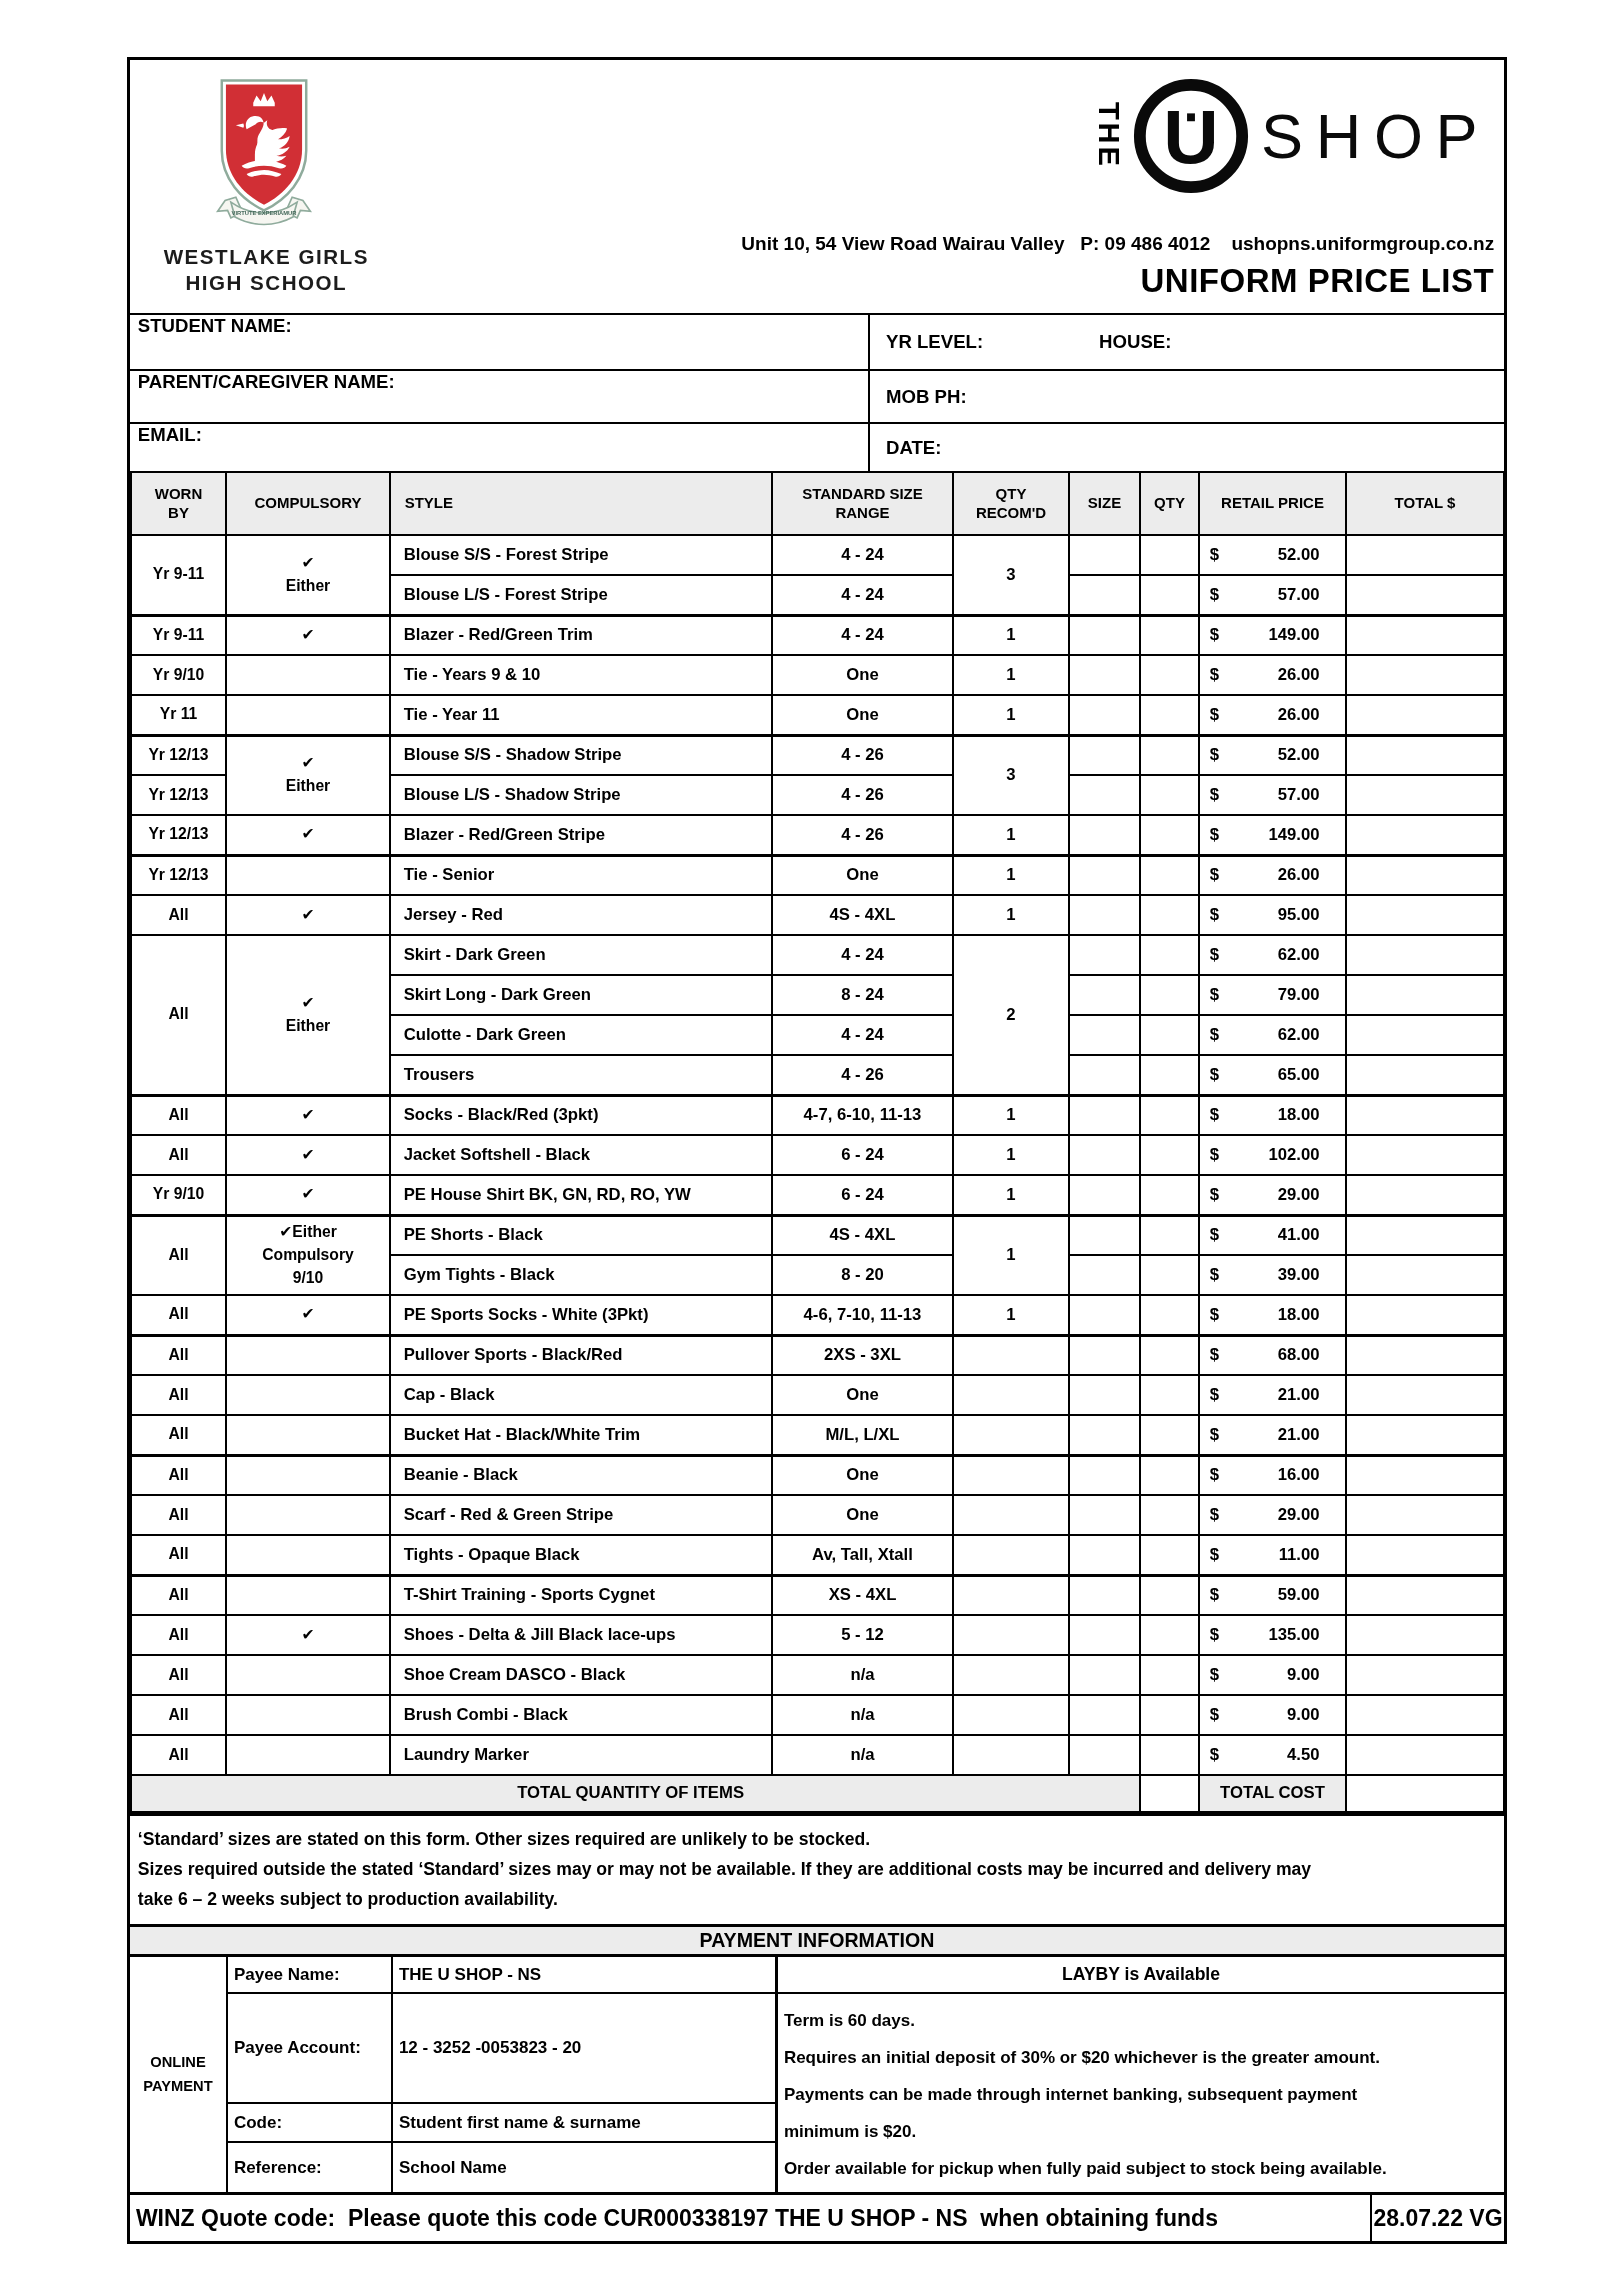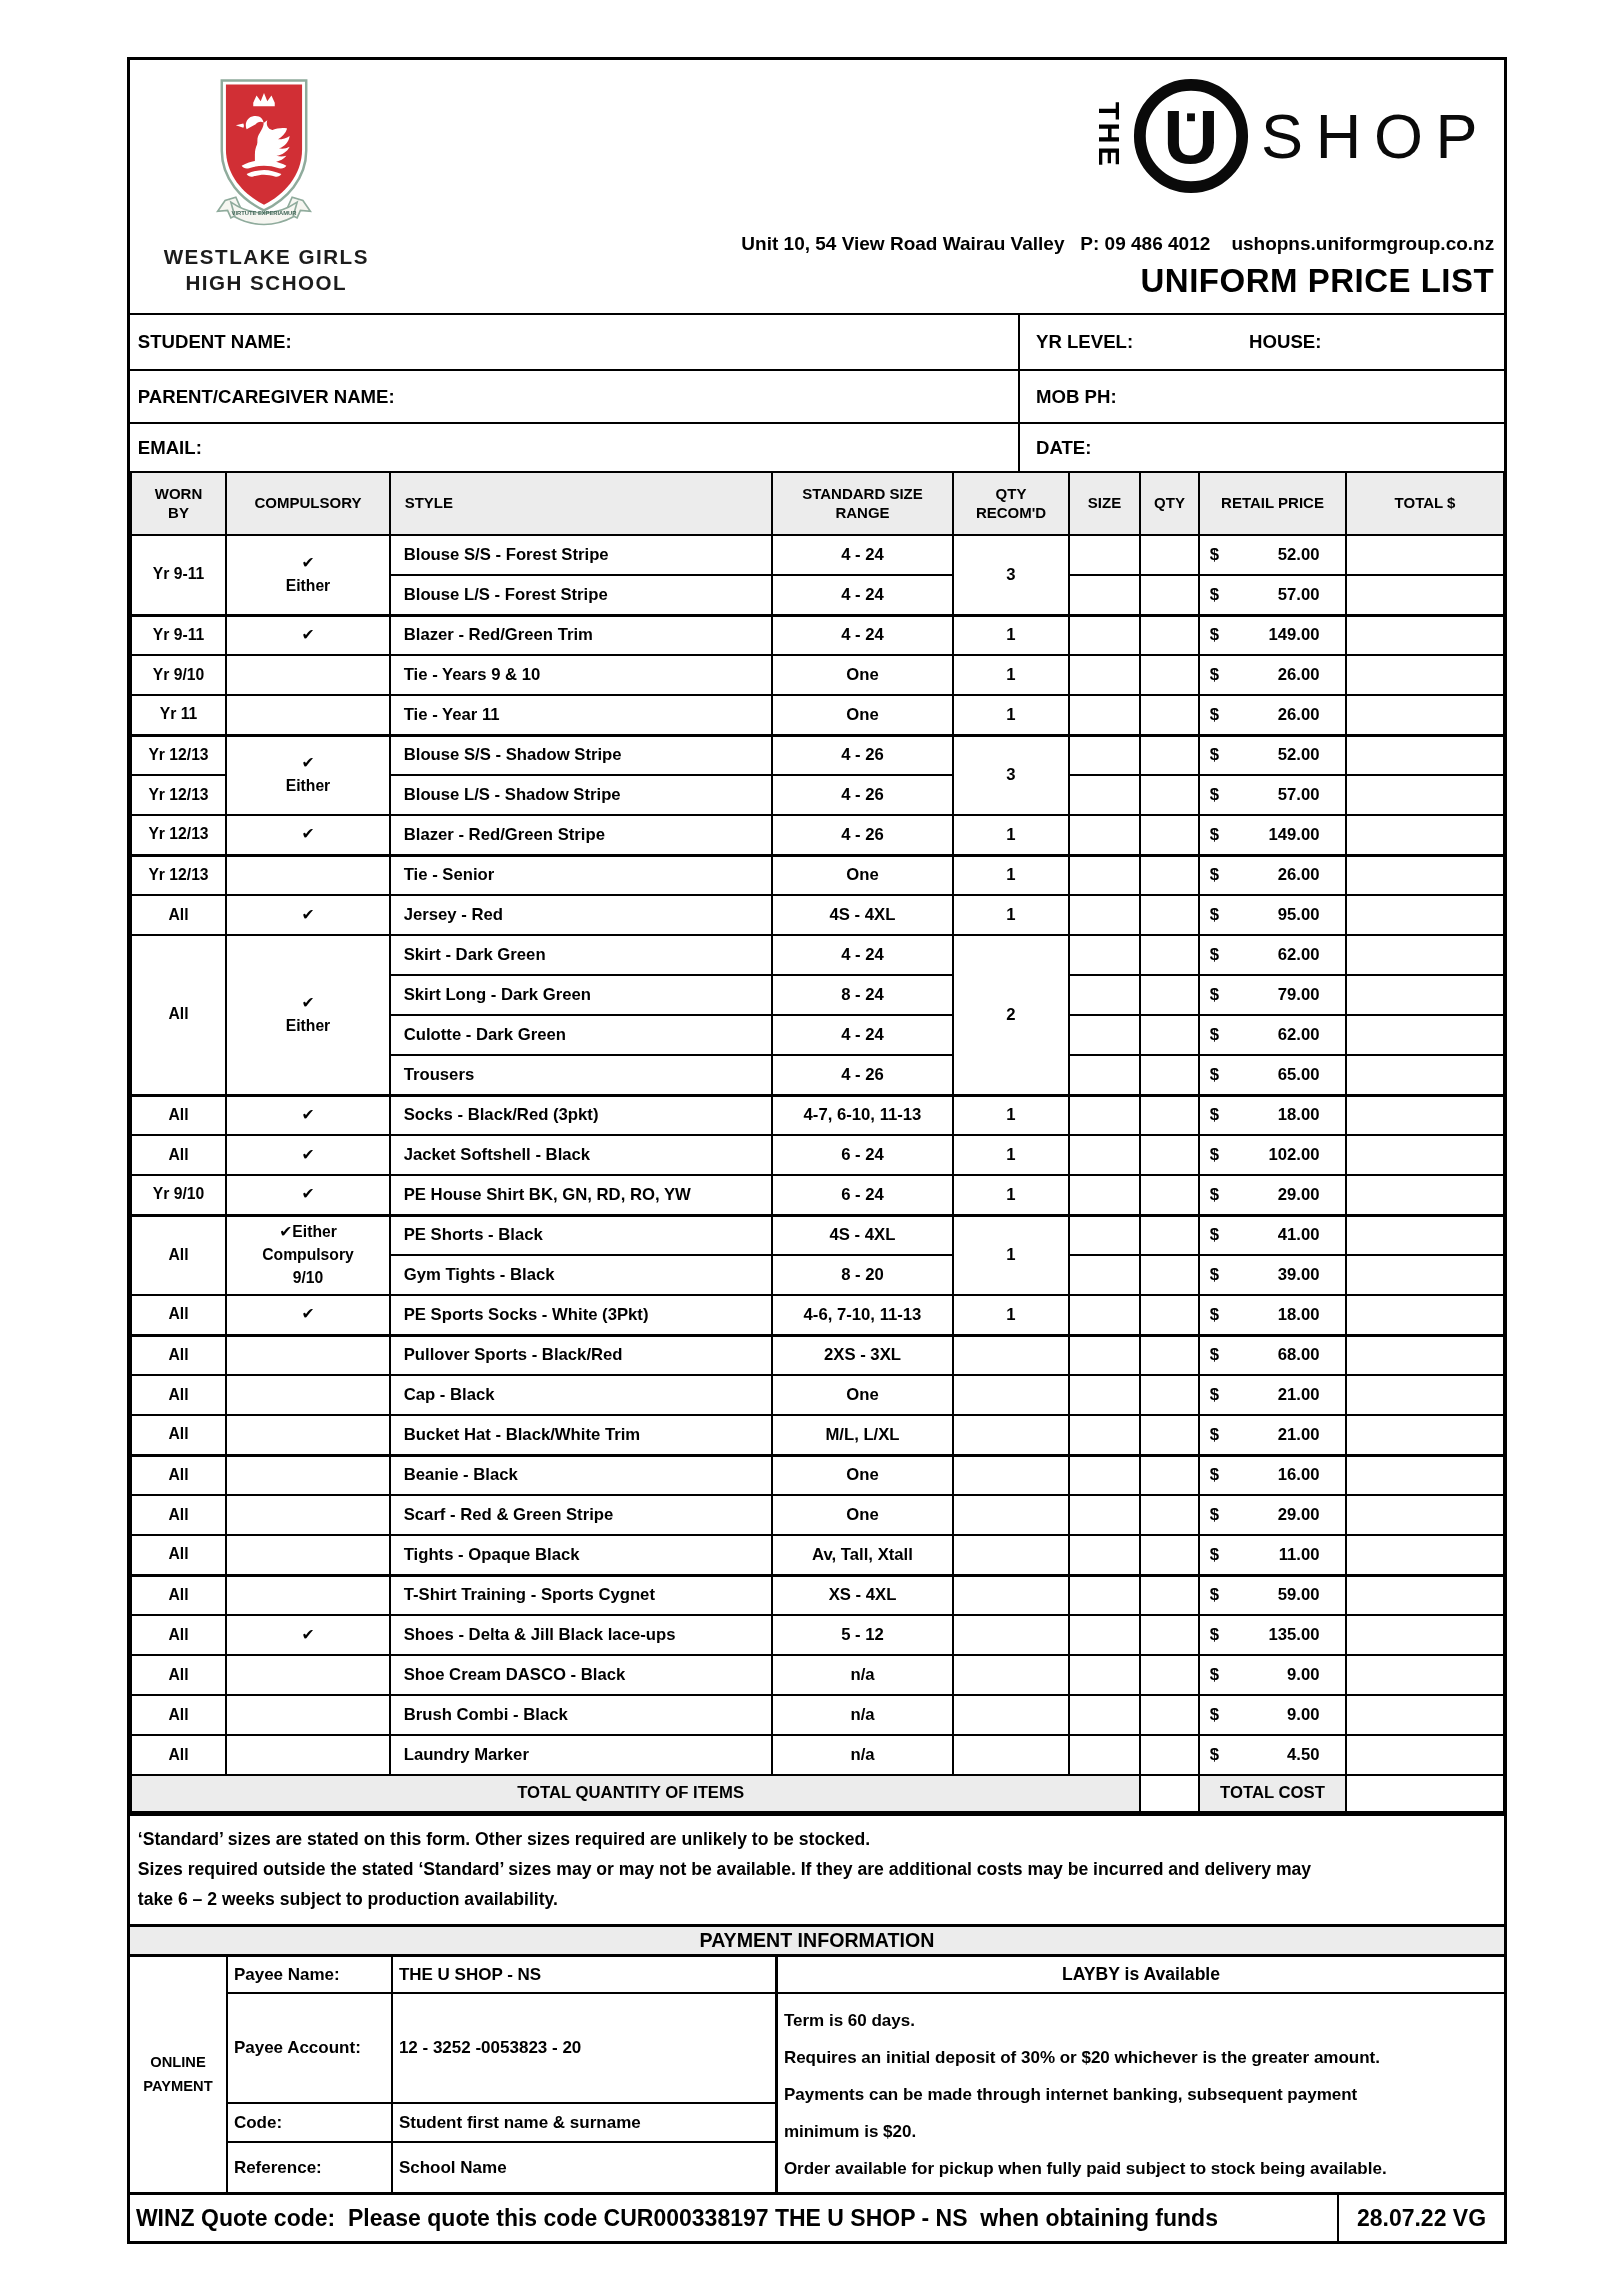--- a/index.html
+++ b/index.html
@@ -16,21 +16,21 @@
   .shoplogo { position:absolute; right:13.7px; top:15.7px; display:flex; align-items:center; }
   .the-vert { writing-mode:vertical-rl; font-size:29px; font-weight:800;
     letter-spacing:2.9px; margin-right:5.9px; height:116px; text-align:center; }
   .ucircle { position:relative; width:120px; height:120px; }
   .shop-word { font-size:63px; font-weight:400; letter-spacing:12.7px; margin-left:9.8px; color:#0a0a0a; }
   .addr { position:absolute; right:9.8px; top:173px; font-size:19px; white-space:pre; }
   .doc-title { position:absolute; right:9.8px; top:202px; font-size:33px; font-weight:800; letter-spacing:0.5px; }
 
   
   .inforow { display:flex; border-top:2.9px solid #000; }
-  .inforow .l { width:890px; border-right:2.9px solid #000; display:flex; align-items:center;
+  .inforow .l { width:740px; border-right:2.9px solid #000; display:flex; 
     padding-left:7.8px; font-size:18.6px; }
   .inforow .r { flex:1; display:flex; align-items:center; padding-left:16px; font-size:18.6px; }
   .inforow .fill { flex:1; height:100%; }
   .r1 { height:56px; } .r2 { height:53px; } .r3 { height:49px; }
   .house-lab { margin-left:116px; }
 
   
   table { border-collapse:collapse; table-layout:fixed; width:100%; }
   col.c-worn{width:95px;} col.c-comp{width:164px;} col.c-style{width:382px;}
   col.c-range{width:181px;} col.c-qtyrec{width:116px;} col.c-size{width:71px;}
@@ -70,21 +70,21 @@
     padding-left:5.9px; font-size:17px; }
   .pf-value { flex:1; display:flex; align-items:center; padding-left:5.9px; font-size:17px; }
   .layby { flex:1; border-left:3.4px solid #000; display:flex; flex-direction:column; }
   .layby-title { height:37px; border-bottom:2.9px solid #000; display:flex; align-items:center;
     justify-content:center; font-size:17.6px; }
   .layby-text { padding:7.8px 5.9px 0 5.9px; font-size:17px; line-height:2.18; }
 
   
   .winz { border-top:3.9px solid #000; height:49px; display:flex; font-size:23px;justify-content:flex-end; }
   .winz .txt { flex:1; display:flex; align-items:center; padding-left:5.9px; white-space:pre; }
-  .winz .ver { width:167px; border-left:2.9px solid #000; display:flex; align-items:center;
+  .winz .ver { width:134px; border-left:2.9px solid #000; display:flex; align-items:center;
     justify-content:center; }
 </style>
 </head>
 <body>
 
 <div class="page">
 
   <div class="hdr">
     <svg class="crest" viewBox="0 0 122 180">
 

